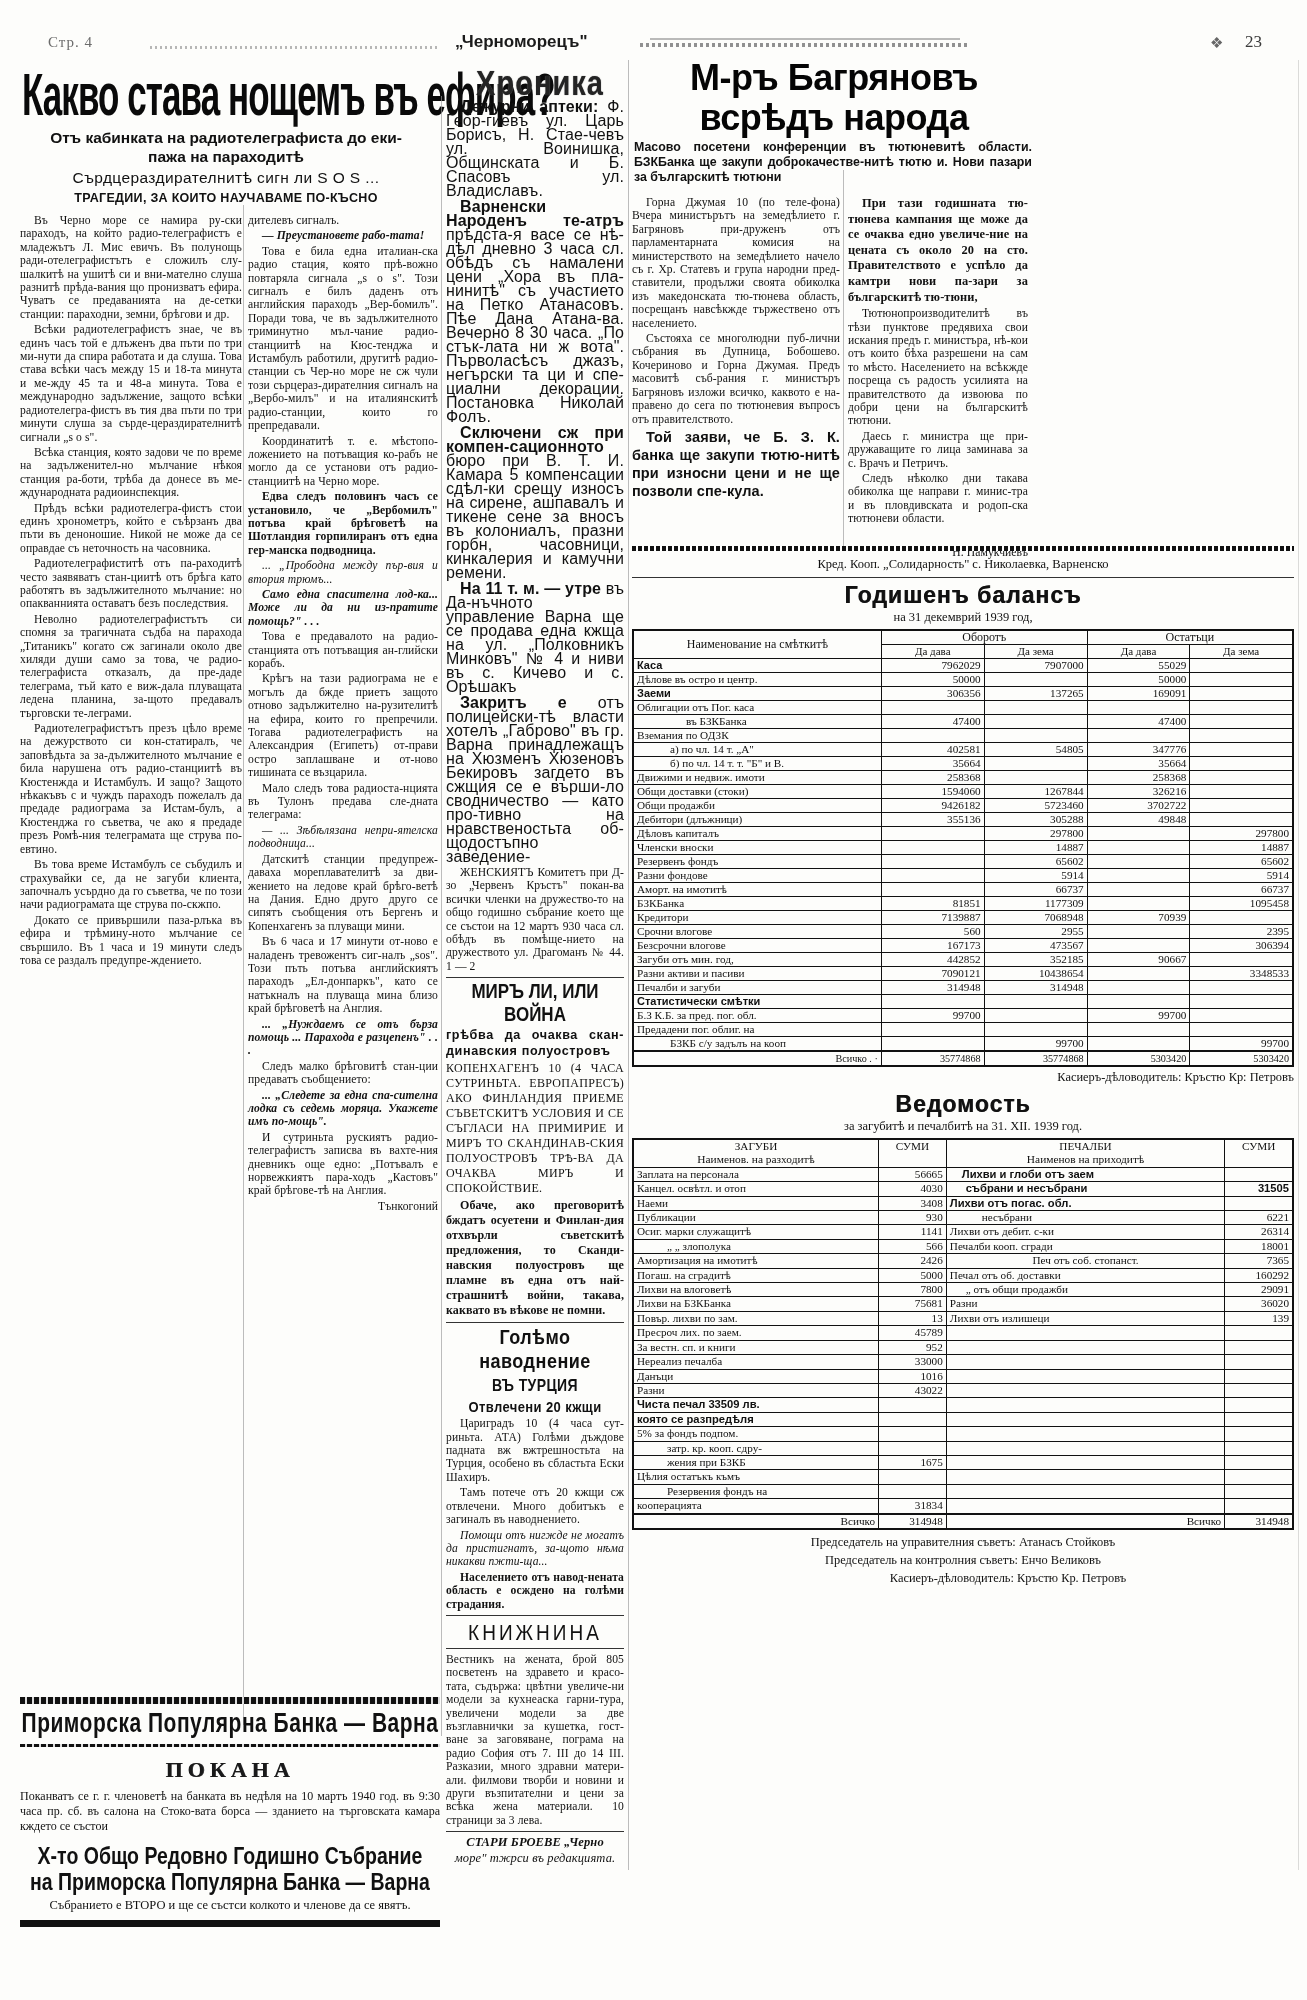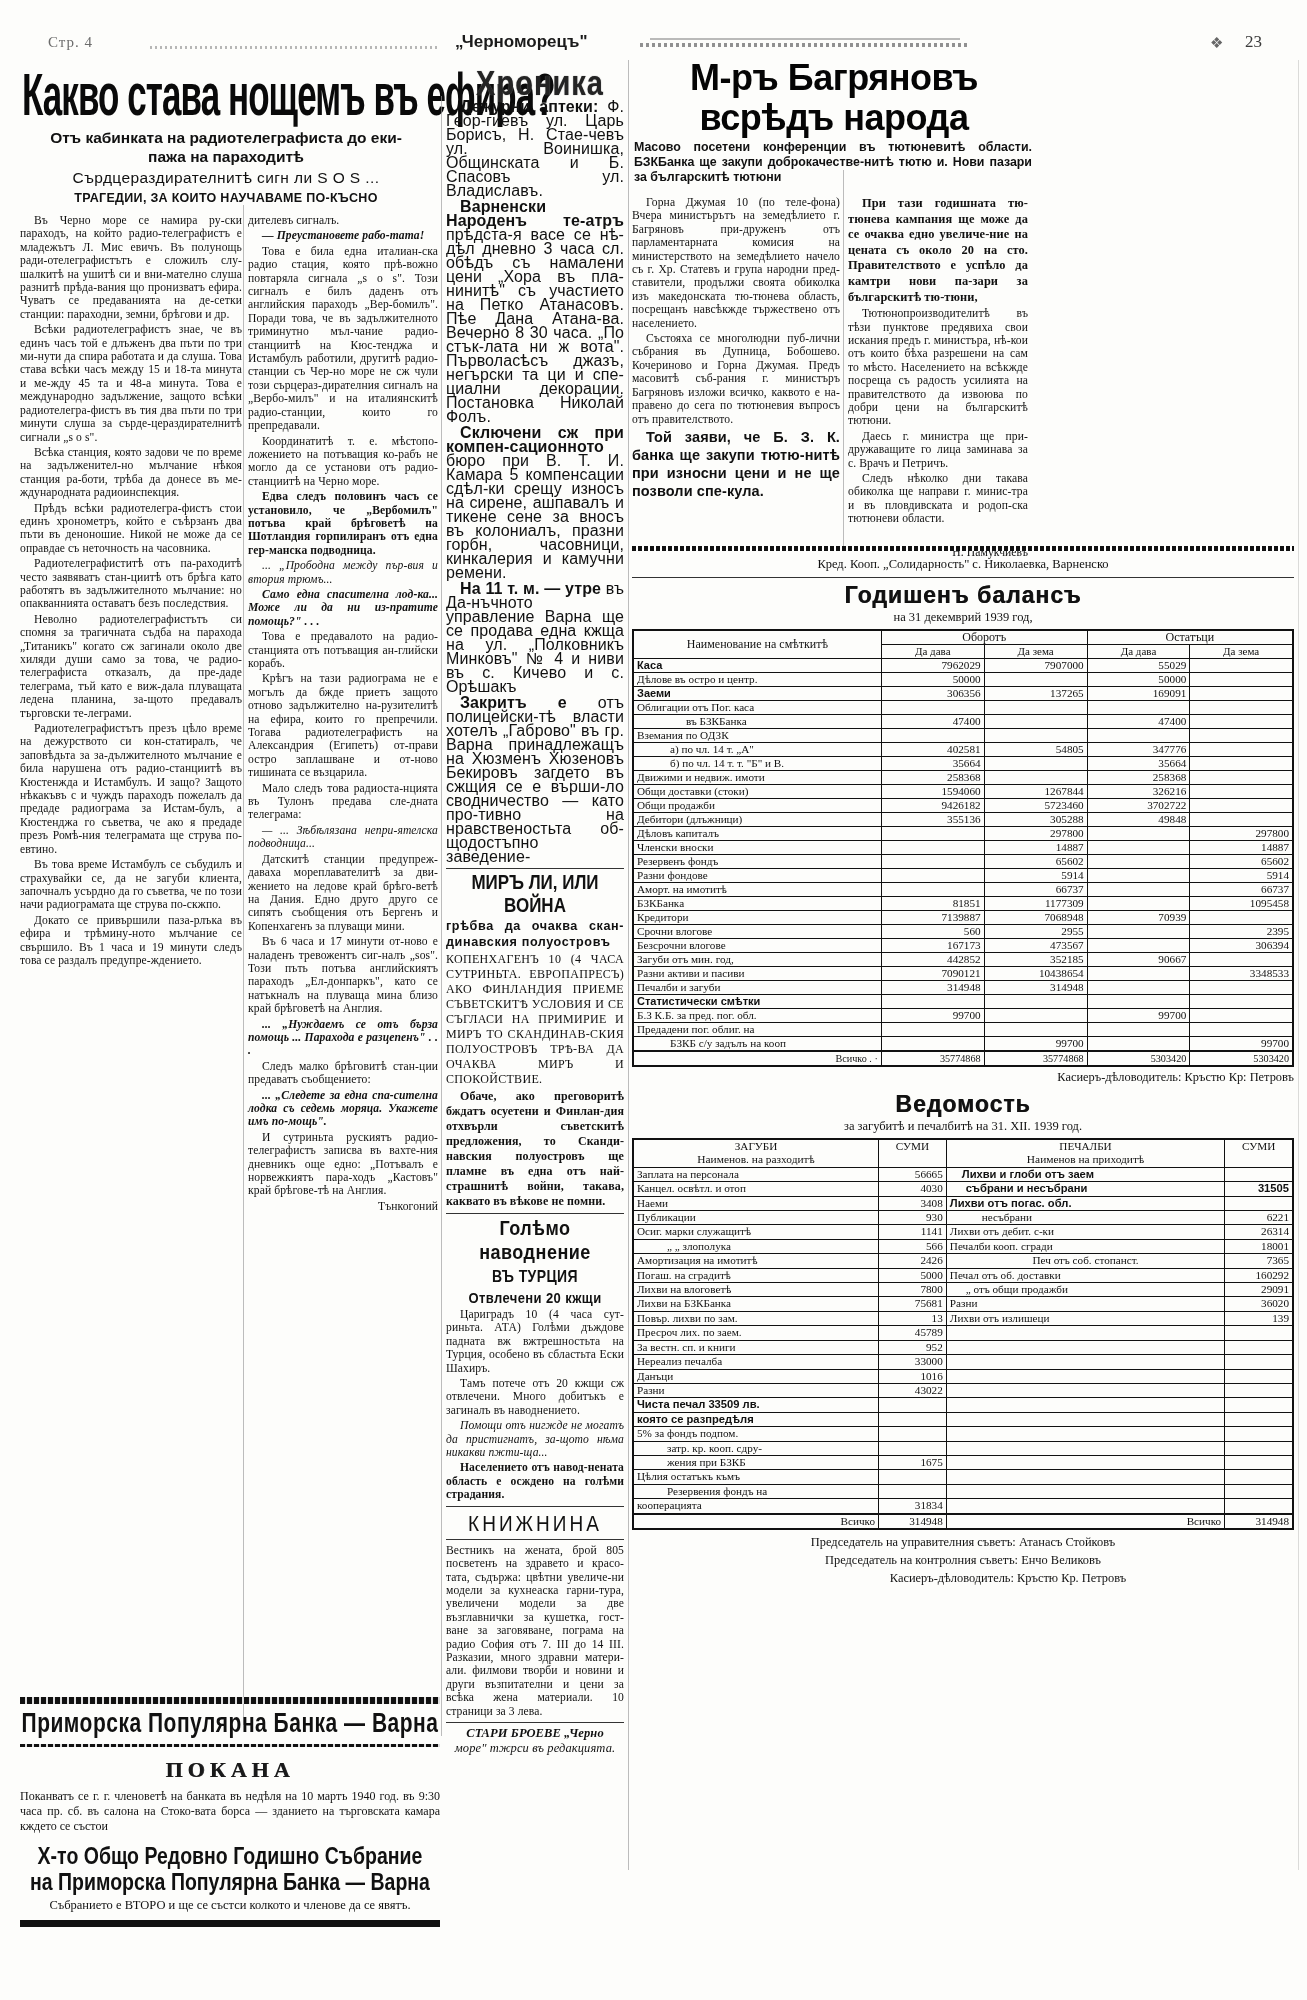--- a/index.html
+++ b/index.html
@@ -252,20 +252,23 @@
     </p>
     <p class="body sans ind">
       <span class="runin">Сключени сж при компен-сационното</span><span> бюро при В. Т. И. Камара 5 компенсации сдѣл-ки срещу износъ на сирене, ашпавалъ и тикенe сене за вносъ въ колониалъ, празни горбн, часовници, кинкалерия и камучни ремени.</span>
     </p>
     <p class="body sans ind">
       <span class="runin">На 11 т. м. — утре</span><span> въ Да-нъчното управление Варна ще се продава една кжща на ул. „Полковникъ Минковъ" № 4 и ниви въ с. Кичево и с. Орѣшакъ</span>
     </p>
     <p class="body sans ind">
       <span class="runin">Закритъ е</span><span> отъ полицейски-тѣ власти хотелъ „Габрово" въ гр. Варна принадлежащъ на Хюзменъ Хюзеновъ Бекировъ загдето въ сжщия се е върши-ло сводничество — като про-тивно на нравственостьта об-щодостъпно заведение-</span>
     </p>
+    <p class="body ind">
+      <span>ЖЕНСКИЯТЪ Комитетъ</span><span> при Д-зо „Червенъ Кръстъ" покан-ва всички членки на дружество-то на общо годишно събрание което ще се състои на 12 мартъ 930 часа сл. обѣдъ въ помѣще-нието на дружеството ул. Драгоманъ № 44.     1 — 2</span>
+    </p>
 
     <div class="rule-thin"></div>
 
     <div class="sec-head big" style="letter-spacing:0px;font-size:17px;">МИРЪ ЛИ, ИЛИ ВОЙНА</div>
     <p class="body sans" style="font-size:12.6px;line-height:16px;font-weight:bold;letter-spacing:.6px;">грѣбва да очаква скан-динавския полуостровъ</p>
     <p class="body" style="font-size:12px;line-height:15px;letter-spacing:.3px;">КОПЕНХАГЕНЪ 10 (4 ЧАСА СУТРИНЬТА. ЕВРОПАПРЕСЪ) АКО ФИНЛАНДИЯ ПРИЕМЕ СЪВЕТСКИТѢ УСЛОВИЯ И СЕ СЪГЛАСИ НА ПРИМИРИЕ И МИРЪ ТО СКАНДИНАВ-СКИЯ ПОЛУОСТРОВЪ ТРѢ-ВА ДА ОЧАКВА МИРЪ И СПОКОЙСТВИЕ.</p>
     <p class="body ind bold" style="font-size:12px;line-height:15px;">Обаче, ако преговоритѣ бждатъ осуетени и Финлан-дия отхвърли съветскитѣ предложения, то Сканди-навския полуостровъ ще пламне въ една отъ най-страшнитѣ войни, такава, каквато въ вѣкове не помни.</p>
 
     <div class="rule-thin"></div>
     <div class="sec-head" style="font-size:18px;letter-spacing:.5px;">Голѣмо наводнение</div>

